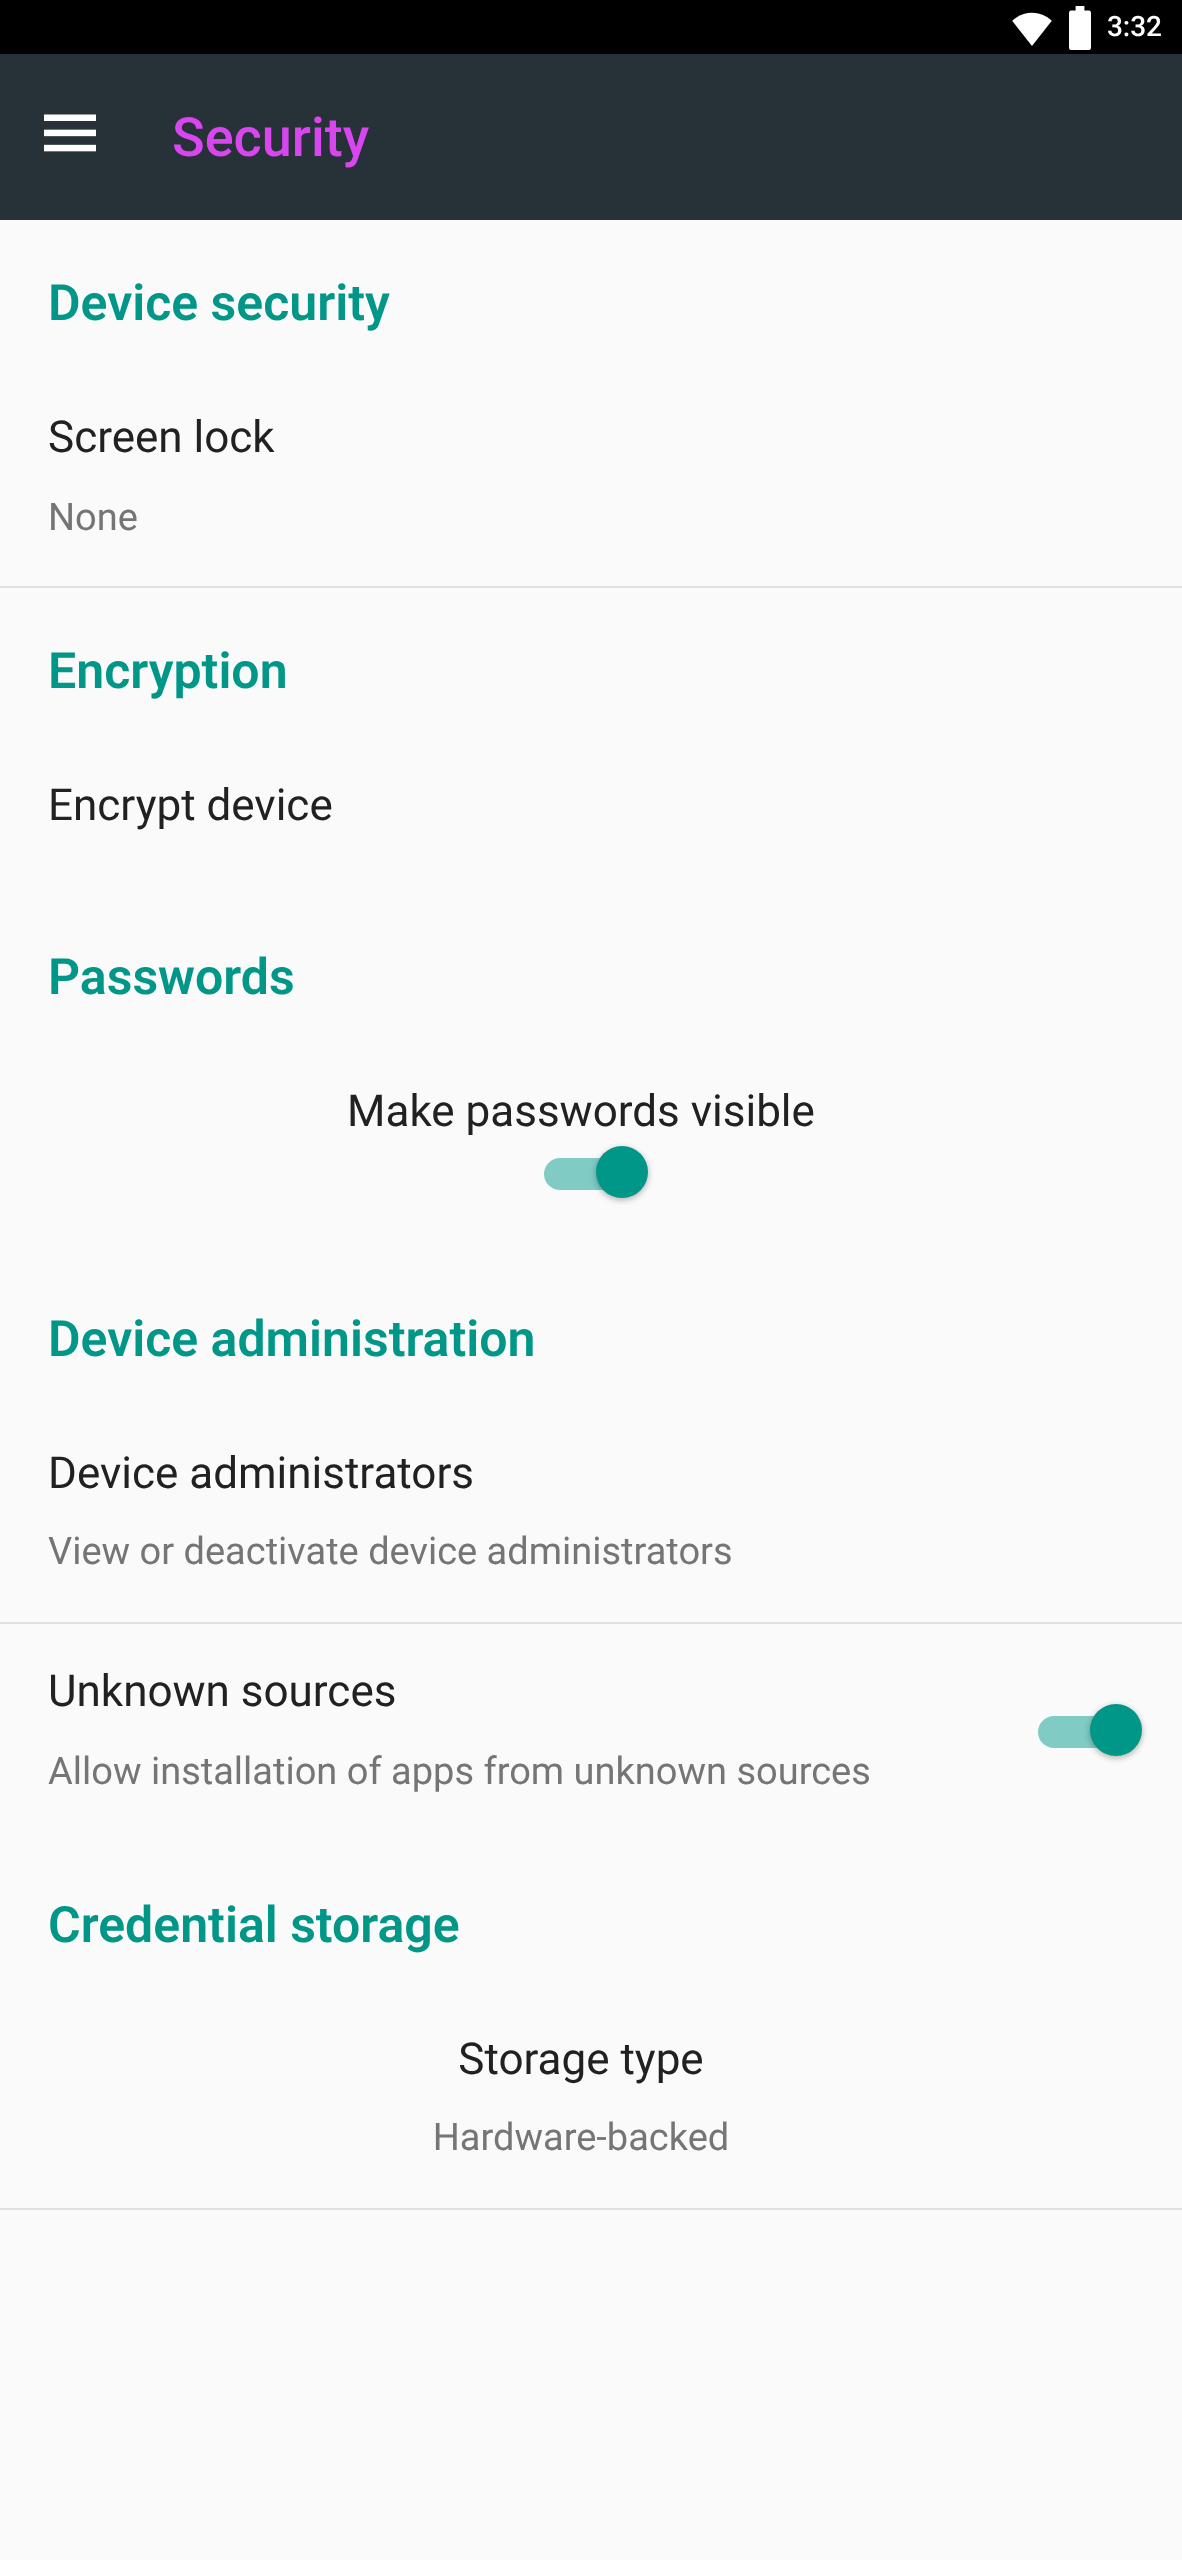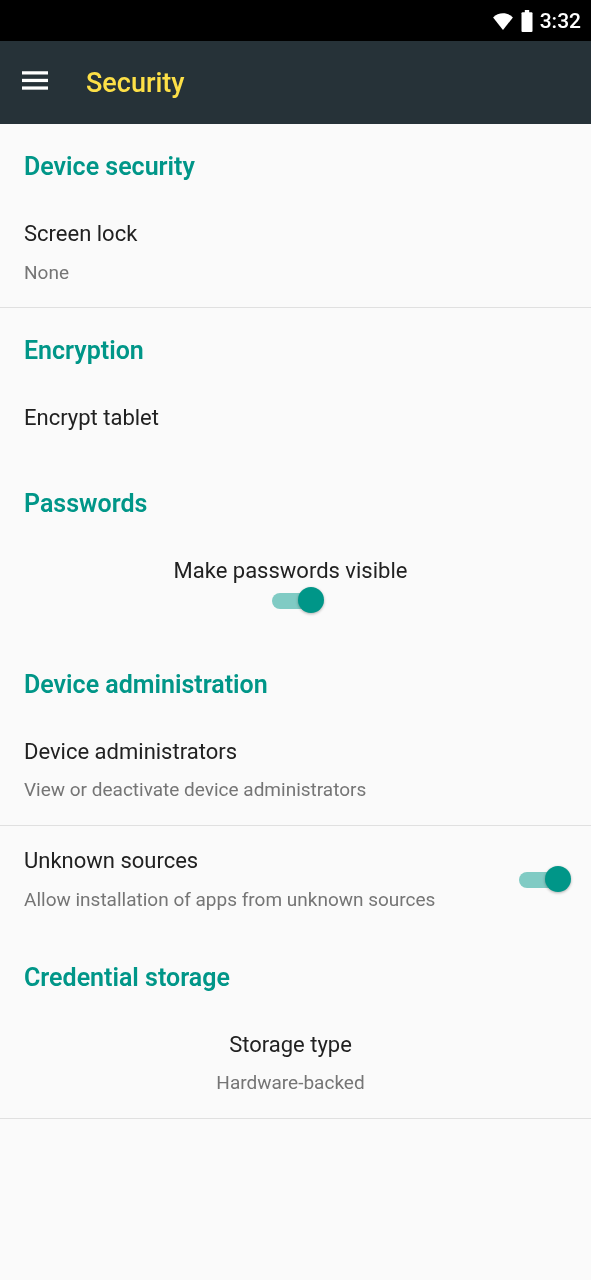--- a/index.html
+++ b/index.html
@@ -1,19 +1,19 @@
 <!DOCTYPE html>
 <html><head>
 <meta charset="utf-8">
 <style>
   * { box-sizing: border-box; margin: 0; padding: 0; }
   html, body { width: 591px; height: 1280px; font-family: Roboto, "Helvetica Neue", Arial, sans-serif; background: #fafafa; overflow: hidden; }
-  .status-bar { height: 41px; background: #000; color: #fff; display: flex; align-items: center; justify-content: flex-end; padding: 0 10px; gap: 6px; font-size: 21px; font-weight: 500; }
+  .status-bar { height: 27px; background: #000; color: #fff; display: flex; align-items: center; justify-content: flex-end; padding: 0 10px; gap: 6px; font-size: 14px; font-weight: 500; }
   .status-bar svg { display: block; }
-  .app-bar { height: 83px; background: #263238; color: #fde047; display: flex; align-items: center; padding: 0 22px; gap: 38px; }
+  .app-bar { height: 83px; background: #263238; color: #d946ef; display: flex; align-items: center; padding: 0 22px; gap: 38px; }
   .app-bar-title { font-size: 27px; font-weight: 500; }
   .content { background: #fafafa; }
   .section-header { color: #009688; font-size: 25px; font-weight: 600; padding: 28px 24px 10px 24px; }
   .item { padding: 20px 24px 22px 24px; display: flex; align-items: center; justify-content: space-between; }
   .item-text { flex: 1; padding-right: 10px; }
   .item-title { font-size: 22px; color: #212121; line-height: 1.35; }
   .item-sub { font-size: 19px; color: #757575; margin-top: 12px; line-height: 1.3; }
   .item.disabled .item-title { color: #bdbdbd; }
   .item.disabled .item-sub { color: #c8c8c8; }
   
@@ -62,21 +62,21 @@
     </div>
   </div>
 
   <div class="divider"></div>
 
 
   <div class="section-header">Encryption</div>
 
   <div class="item" style="padding-top:28px; padding-bottom:28px;">
     <div class="item-text">
-      <div class="item-title">Encrypt tablet</div>
+      <div class="item-title">Encrypt device</div>
     </div>
   </div>
 
   <div class="section-header">Passwords</div>
 
   <div class="item" style="padding-top:28px; padding-bottom:28px;flex-direction:column;">
     <div class="item-text">
       <div class="item-title">Make passwords visible</div>
     </div>
     <div class="switch">

